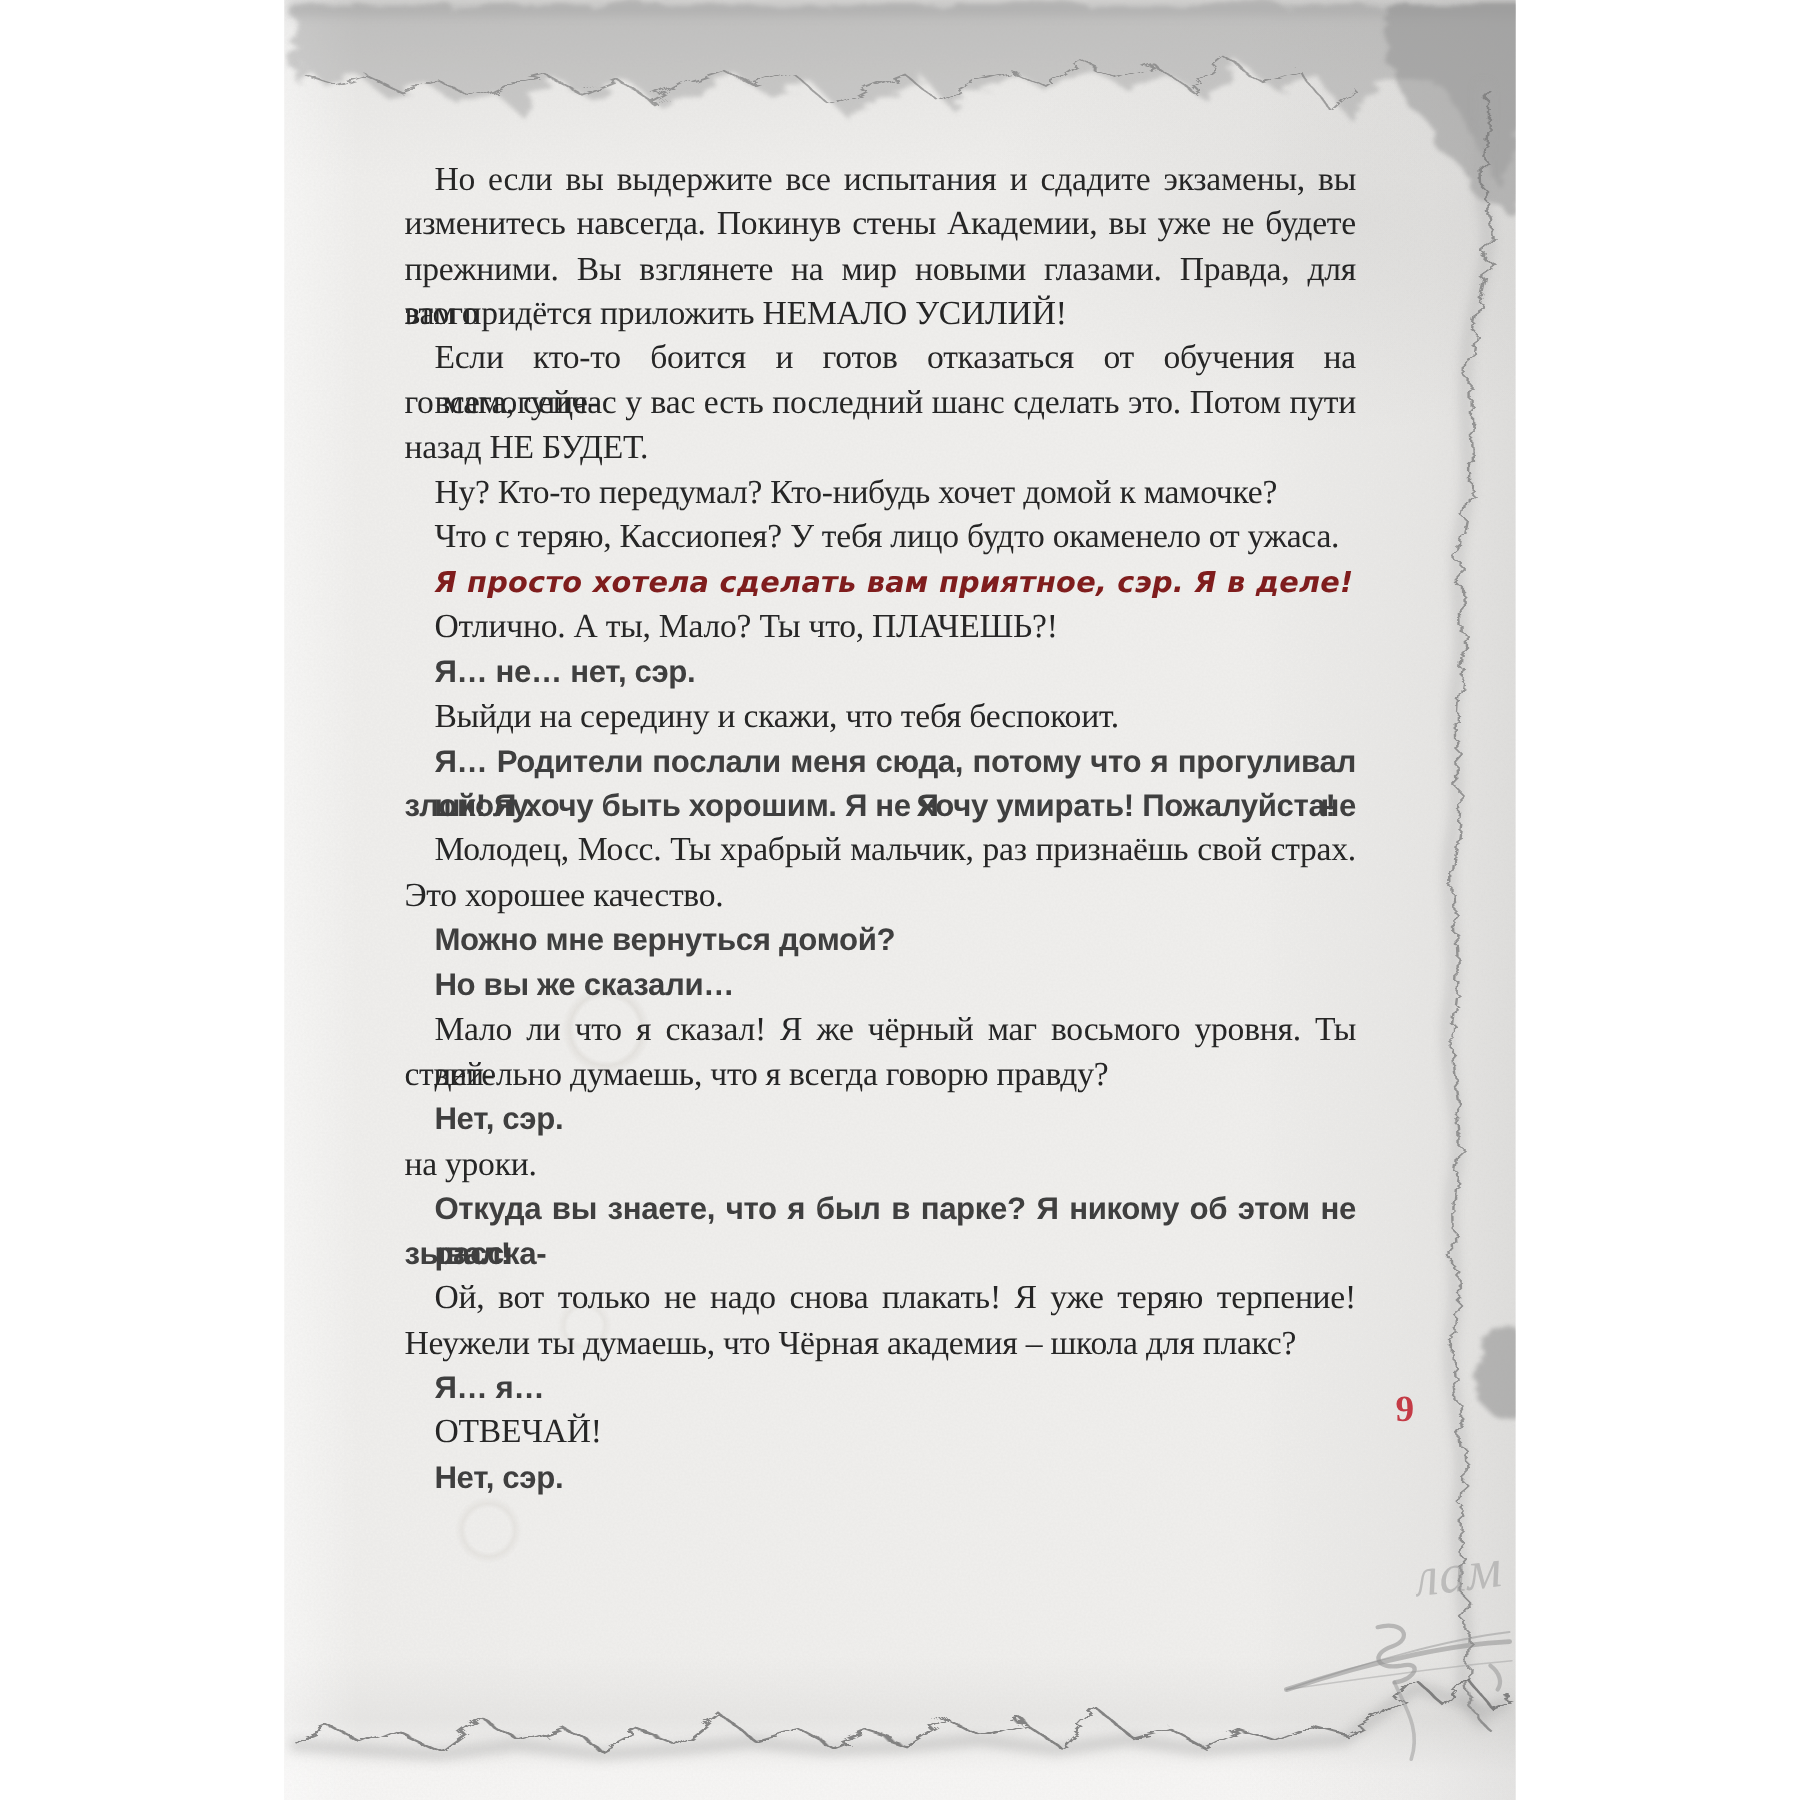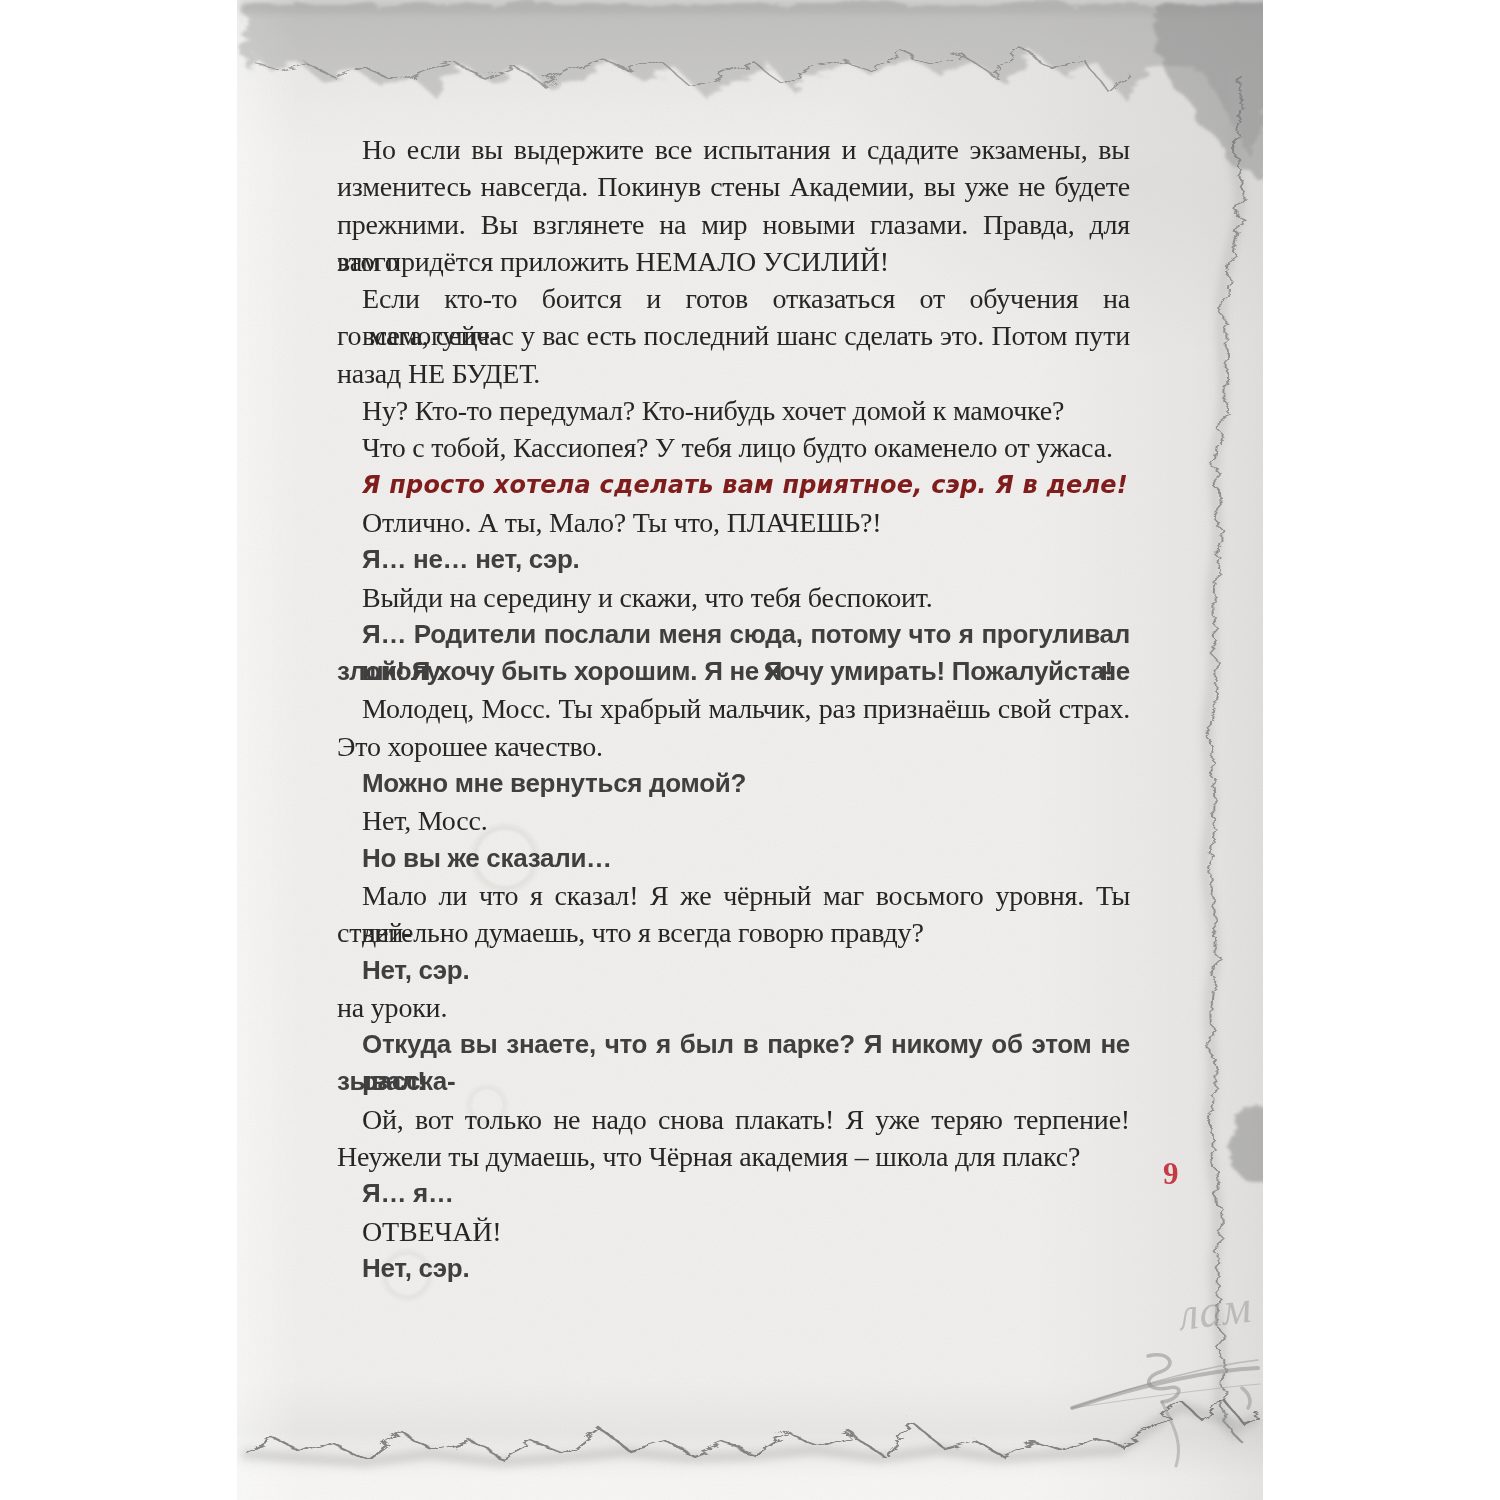--- a/index.html
+++ b/index.html
@@ -118,31 +118,30 @@
 
   <div class="textcol">
       <div class="line in j">Но если вы выдержите все испытания и сдадите экзамены, вы</div>
       <div class="line j">изменитесь навсегда. Покинув стены Академии, вы уже не будете</div>
       <div class="line j">прежними. Вы взглянете на мир новыми глазами. Правда, для этого</div>
       <div class="line">вам придётся приложить НЕМАЛО УСИЛИЙ!</div>
       <div class="line in j">Если кто-то боится и готов отказаться от обучения на всемогуще-</div>
       <div class="line j">го мага, сейчас у вас есть последний шанс сделать это. Потом пути</div>
       <div class="line">назад НЕ БУДЕТ.</div>
       <div class="line in">Ну? Кто-то передумал? Кто-нибудь хочет домой к мамочке?</div>
-      <div class="line in">Что с тобой, Кассиопея? У тебя лицо будто окаменело от ужаса.</div>
+      <div class="line in">Что с теряю, Кассиопея? У тебя лицо будто окаменело от ужаса.</div>
       <div class="line h in">Я просто хотела сделать вам приятное, сэр. Я в деле!</div>
       <div class="line in">Отлично. А ты, Мало? Ты что, ПЛАЧЕШЬ?!</div>
       <div class="line b in">Я… не… нет, сэр.</div>
       <div class="line in">Выйди на середину и скажи, что тебя беспокоит.</div>
       <div class="line b in j">Я… Родители послали меня сюда, потому что я прогуливал школу. Я не</div>
       <div class="line b">злой! Я хочу быть хорошим. Я не хочу умирать! Пожалуйста!</div>
       <div class="line in j">Молодец, Мосс. Ты храбрый мальчик, раз признаёшь свой страх.</div>
       <div class="line">Это хорошее качество.</div>
       <div class="line b in">Можно мне вернуться домой?</div>
-      <div class="line in">Нет, Мосс.</div>
       <div class="line b in">Но вы же сказали…</div>
       <div class="line in j">Мало ли что я сказал! Я же чёрный маг восьмого уровня. Ты дей-</div>
       <div class="line">ствительно думаешь, что я всегда говорю правду?</div>
       <div class="line b in">Нет, сэр.</div>
       <div class="line">на уроки.</div>
       <div class="line b in j">Откуда вы знаете, что я был в парке? Я никому об этом не расска-</div>
       <div class="line b">зывал!</div>
       <div class="line in j">Ой, вот только не надо снова плакать! Я уже теряю терпение!</div>
       <div class="line">Неужели ты думаешь, что Чёрная академия – школа для плакс?</div>
       <div class="line b in">Я… я…</div>

